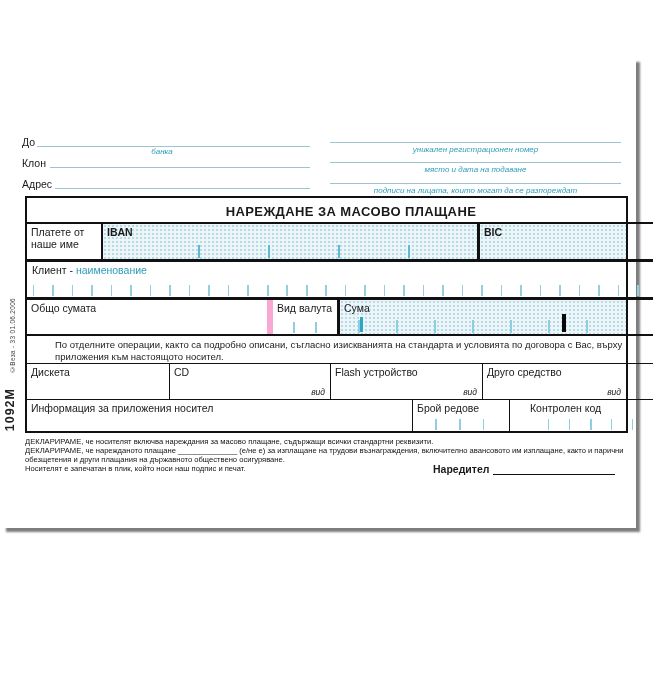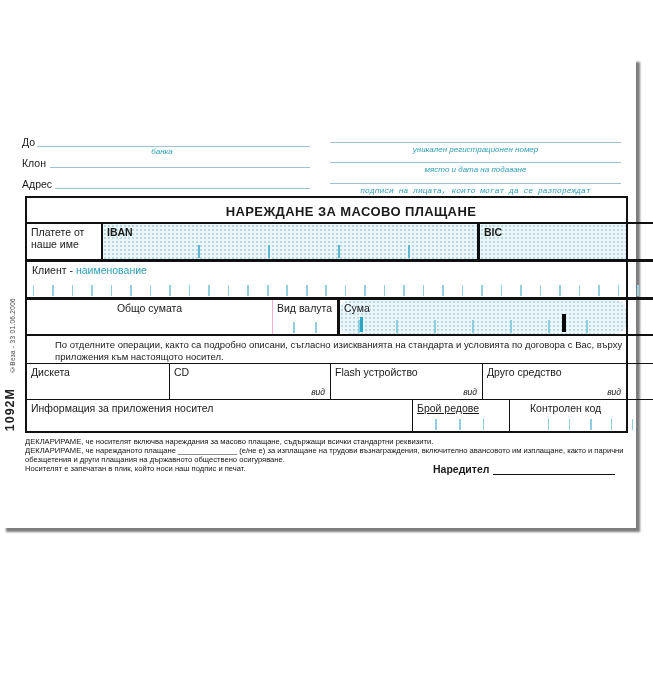--- a/index.html
+++ b/index.html
@@ -77,21 +77,21 @@
   <div class="addr-label" style="left:20px;top:120px;">Адрес</div>
   <div class="addr-line" style="left:53px;top:130px;width:255px;"></div>
 
   <div class="addr-line" style="left:328px;top:84px;width:291px;"></div>
   <div class="hint" style="left:328px;top:87px;width:291px;">уникален регистрационен номер</div>
 
   <div class="addr-line" style="left:328px;top:104px;width:291px;"></div>
   <div class="hint" style="left:328px;top:107px;width:291px;">място и дата на подаване</div>
 
   <div class="addr-line" style="left:328px;top:125px;width:291px;"></div>
-  <div class="hint" style="left:328px;top:128px;width:291px;font-family:Liberation Mono, monospace;">подписи на лицата, които могат да се разпореждат</div>
+  <div class="hint" style="left:328px;top:128px;width:291px;">подписи на лицата, които могат да се разпореждат</div>
 
   <div class="formtable">
 
     <div class="row title-row" style="top:0;height:26px;">
       <div class="t">НАРЕЖДАНЕ ЗА МАСОВО ПЛАЩАНЕ</div>
     </div>
 
     <div class="row" style="top:64px;height:38px;border-bottom:3px solid #111;">
       <div class="cell-label" style="padding:2px 5px;">
         <span>Клиент -</span>
@@ -107,28 +107,28 @@
       <div class="cell dotted" style="left:76px;width:377px;border-right:3px solid #111;">
         <div class="cell-label" style="font-weight:bold;">IBAN</div>
         <div class="comb wide" style="left:95px;right:35px;"></div>
       </div>
       <div class="cell dotted" style="left:453px;width:146px;">
         <div class="cell-label" style="font-weight:bold;">BIC</div>
       </div>
     </div>
 
     <div class="row" style="top:102px;height:36px;border-bottom:2px solid #111;">
-      <div class="cell" style="left:0;width:246px;border-right:1px solid #f9a8d4;text-align:center;">
+      <div class="cell" style="left:0;width:246px;border-right:6px solid #f9a8d4;">
         <div class="cell-label">Общо сумата</div>
       </div>
       <div class="cell" style="left:246px;width:67px;border-right:3px solid #111;">
         <div class="cell-label">Вид валута</div>
         <div class="comb" style="left:20px;width:30px;background:repeating-linear-gradient(90deg,#8ecfdf 0 1.5px,rgba(0,0,0,0) 1.5px 22px);"></div>
       </div>
-      <div class="cell dotted" style="left:313px;width:286px;border-radius:10px;">
+      <div class="cell dotted" style="left:313px;width:286px;">
         <div class="cell-label">Сума</div>
         <div class="comb sum" style="left:18px;right:22px;"></div>
         <div class="tick-strong" style="left:20px;height:15px;"></div>
         <div class="tick-black" style="left:222px;height:18px;"></div>
       </div>
     </div>
 
     <div class="row" style="top:138px;height:28px;border-bottom:1.5px solid #111;padding-left:23px;">
       <div class="note-text">По отделните операции, както са подробно описани, съгласно изискванията на стандарта и условията по договора с Вас, върху приложения към настоящото носител.</div>
     </div>
@@ -148,21 +148,21 @@
       <div class="cell" style="left:456px;width:143px;">
         <div class="cell-label">Друго средство</div>
         <div class="kind">вид</div>
       </div>
     </div>
 
     <div class="row" style="top:202px;height:31px;">
       <div class="cell" style="left:0;width:386px;border-right:1.5px solid #111;">
         <div class="cell-label">Информация за приложения носител</div>
       </div>
-      <div class="cell" style="left:386px;width:97px;border-right:1.5px solid #111;text-decoration:underline;">
+      <div class="cell" style="left:386px;width:97px;border-right:1.5px solid #111;">
         <div class="cell-label">Брой редове</div>
         <div class="comb small" style="left:22px;right:8px;"></div>
       </div>
       <div class="cell" style="left:483px;width:116px;margin-left:16px;">
         <div class="cell-label">Контролен код</div>
         <div class="comb small2" style="left:22px;right:6px;"></div>
       </div>
     </div>
 
   </div>

